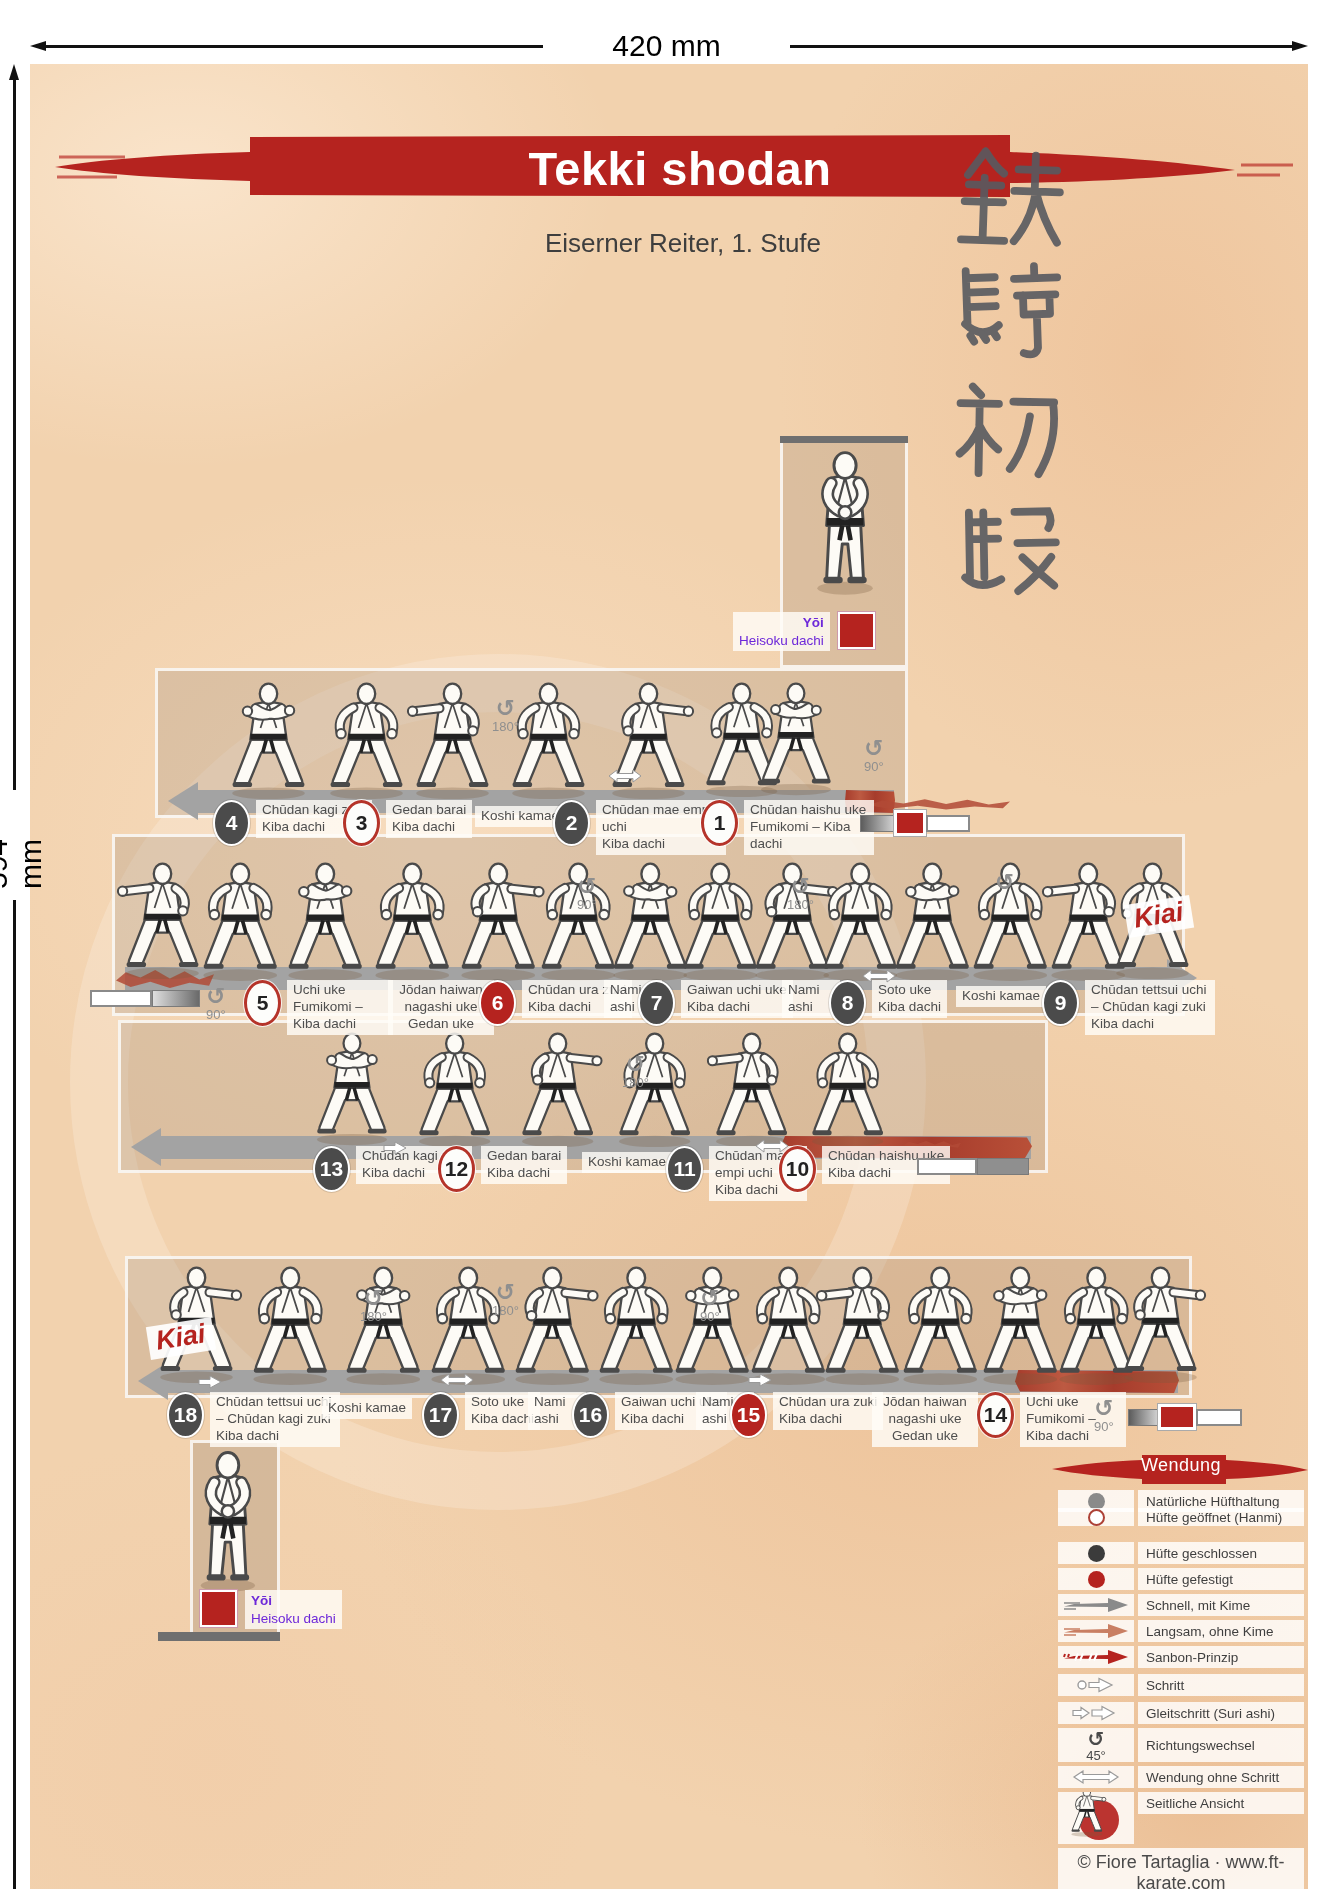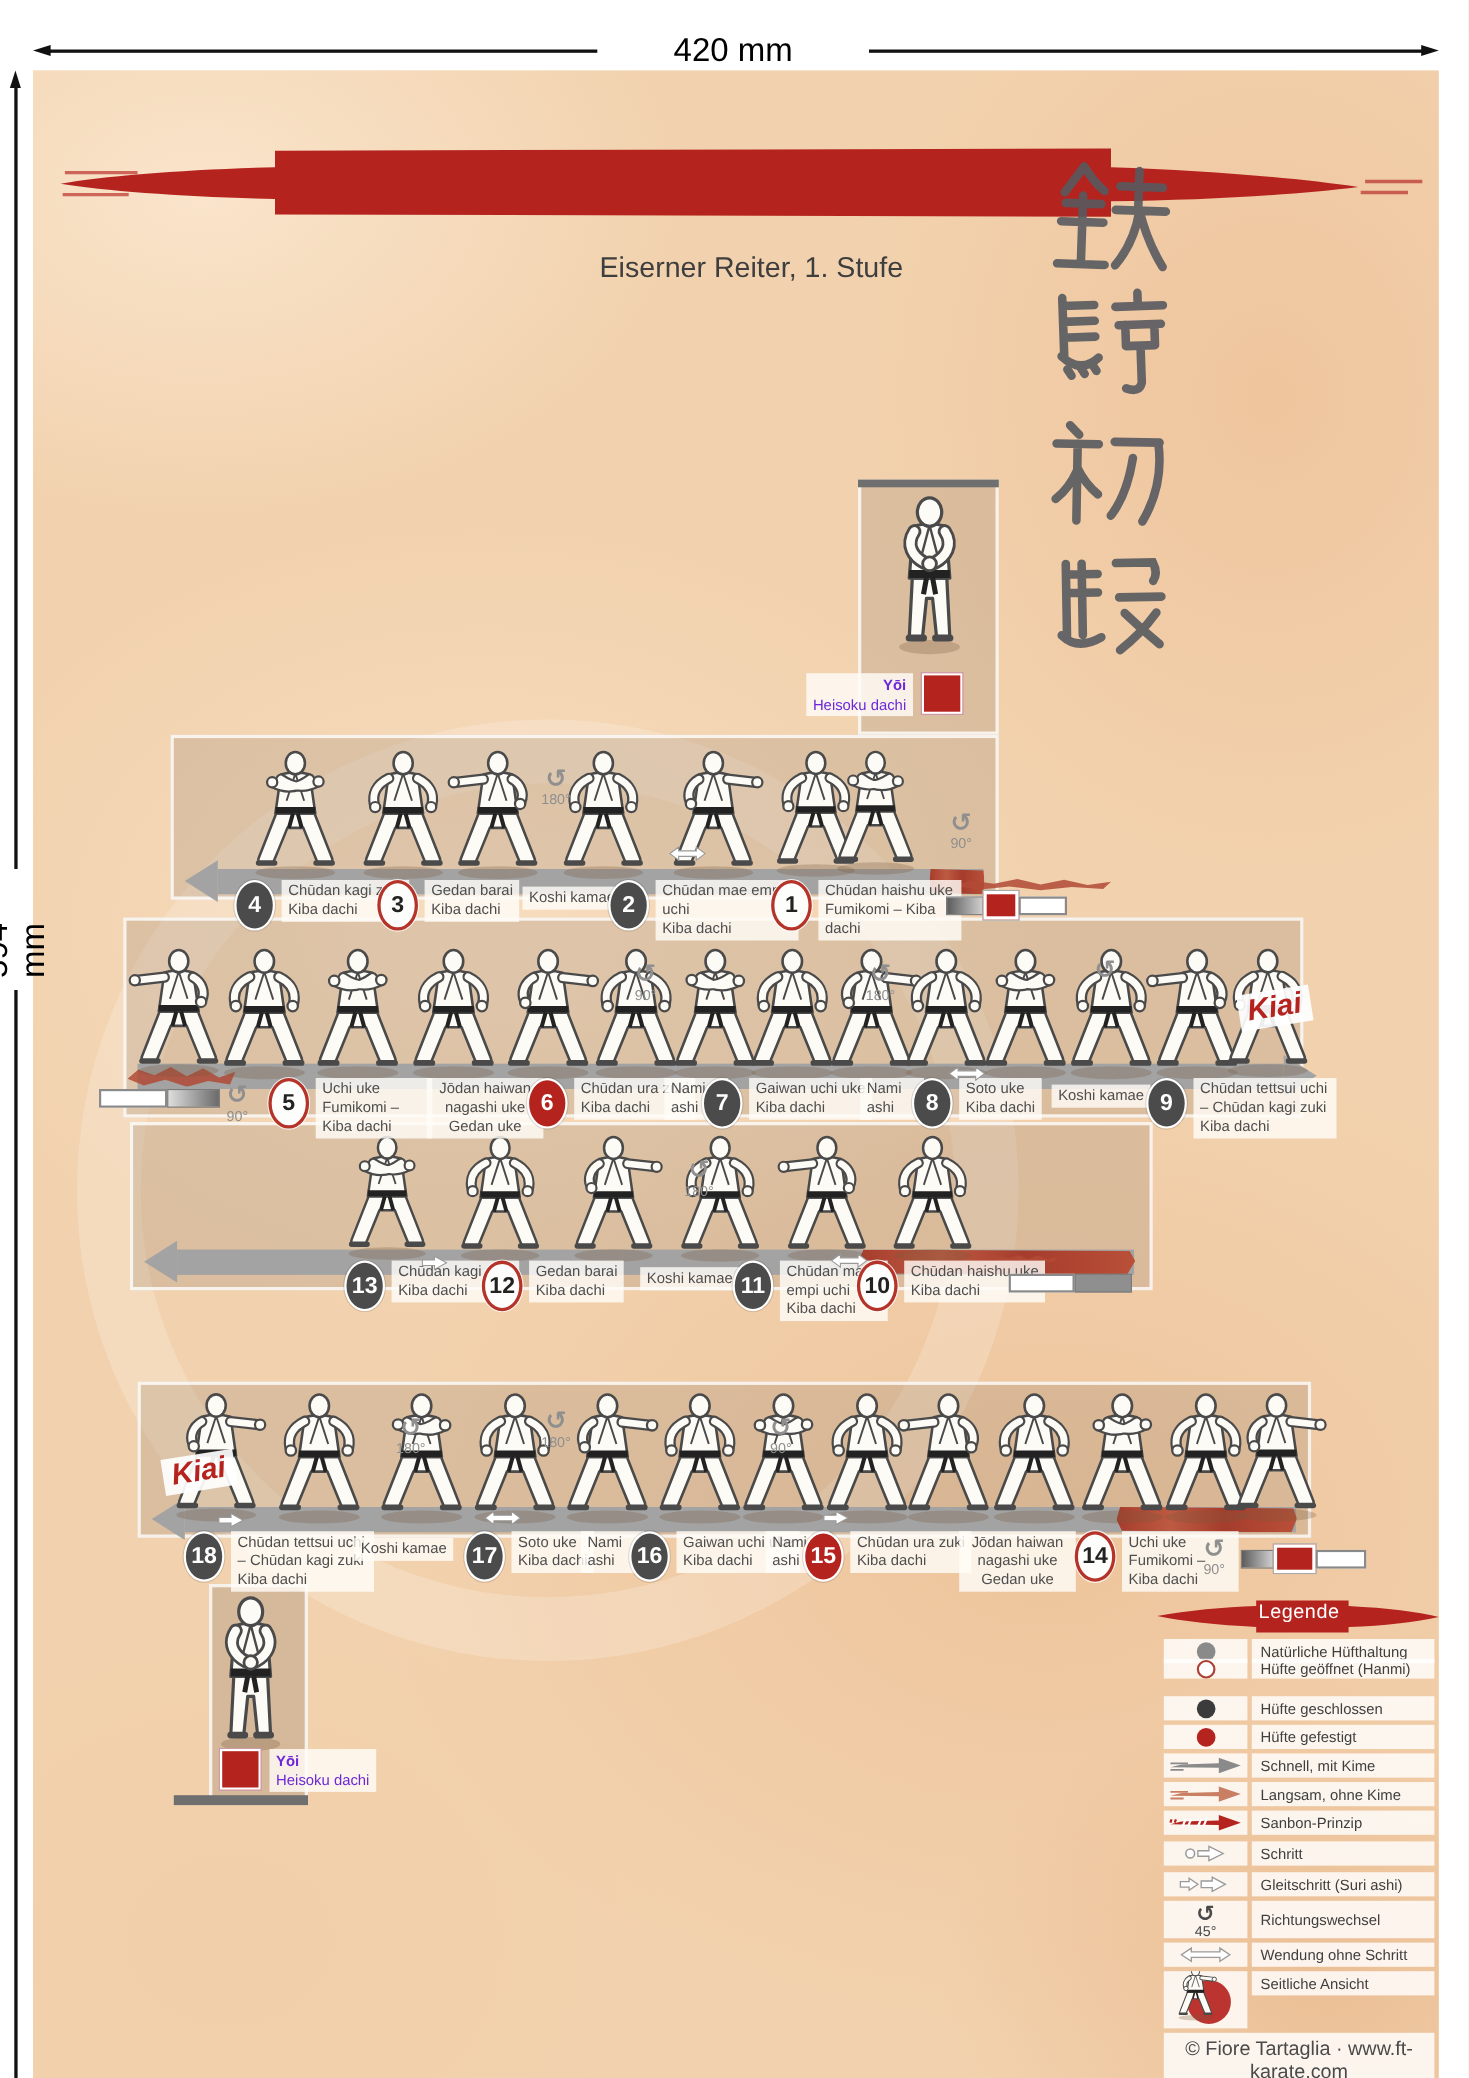--- a/index.html
+++ b/index.html
@@ -165,20 +165,21 @@
   <div class="rline" style="left:13px;top:44px;width:2.5px;height:718px"></div>
   <div class="rline" style="left:13px;top:872px;width:2.5px;height:1004px"></div>
   <div class="rarrow" style="left:8.5px;top:36px;border-left:5.5px solid transparent;border-right:5.5px solid transparent;border-bottom:16px solid #111"></div>
   <div class="rarrow" style="left:8.5px;top:1868px;border-left:5.5px solid transparent;border-right:5.5px solid transparent;border-top:16px solid #111"></div>
   <div class="ruler-label vtext" style="left:-36px;top:802px;width:100px">594 mm</div>
 
   <svg class="titlebar-svg" width="1250" height="70" viewBox="0 0 1250 70">
     <path fill="#b5231f" d="M0 36 C40 29 115 23 195 21 L195 6 L955 4 L955 21 C1045 24 1125 31 1180 39 C1123 46 1043 51 955 52 L955 66 L195 64 L195 50 C118 48 42 43 0 36 Z"></path>
     <path stroke="#b5231f" stroke-width="3" fill="none" opacity=".65" d="M4 26 H70 M2 46 H62 M1186 34 H1238 M1182 44 H1225"></path>
   </svg>
+  <div class="title">Tekki shodan</div>
   <div class="subtitle">Eiserner Reiter, 1. Stufe</div>
 
   <span class="sr">鉄騎初段</span>
   <div class="kanji" style="top:115px;transform:rotate(2deg)">
     <svg viewBox="0 0 100 90" fill="none" stroke="#585a60" stroke-width="6.5" stroke-linecap="round" opacity=".9">
       <path d="M30 6 L16 26 M30 6 Q38 18 46 24 M17 34 H44 M14 48 H46 M30 28 V80 M12 80 H48"></path>
       <path d="M58 20 H90 M72 8 V38 M55 38 H93 M73 38 Q70 62 56 80 M73 38 Q80 62 92 80"></path>
     </svg>
   </div>
   <div class="kanji" style="top:230px;transform:rotate(-2deg)">
@@ -595,21 +596,21 @@
     <span class="redsquare"></span>
     <span class="yoitext"><span class="yname">Yōi</span><span>Heisoku dachi</span></span>
   </div>
 
   <div class="kiai" style="left:1126px;top:872px">Kiai</div>
   <div class="kiai" style="left:148px;top:1294px">Kiai</div>
 
   <svg style="position:absolute;left:1050px;top:1424px" width="262" height="34" viewBox="0 0 262 34">
     <path fill="#b5231f" d="M2 17 C30 12 62 9 92 8 L92 3 L176 3 L176 8 C212 10 238 13 258 18 C234 23 210 26 176 27 L176 32 L92 32 L92 27 C56 25 26 22 2 17 Z"></path>
   </svg>
-  <div class="legend-title">Legende</div>
+  <div class="legend-title">Wendung</div>
 
   <div class="lrow" style="top:1462px;height:22px">
     <div class="licon">
         <span class="dot" style="background:#8a8a8a"></span>
       </div>
     <div class="ltext">Natürliche Hüfthaltung</div>
   </div>
   <div class="lrow" style="top:1480px;height:18px">
     <div class="licon">
         <span class="dot" style="background:#fff;border:2.5px solid #ad4136;box-sizing:border-box"></span>

